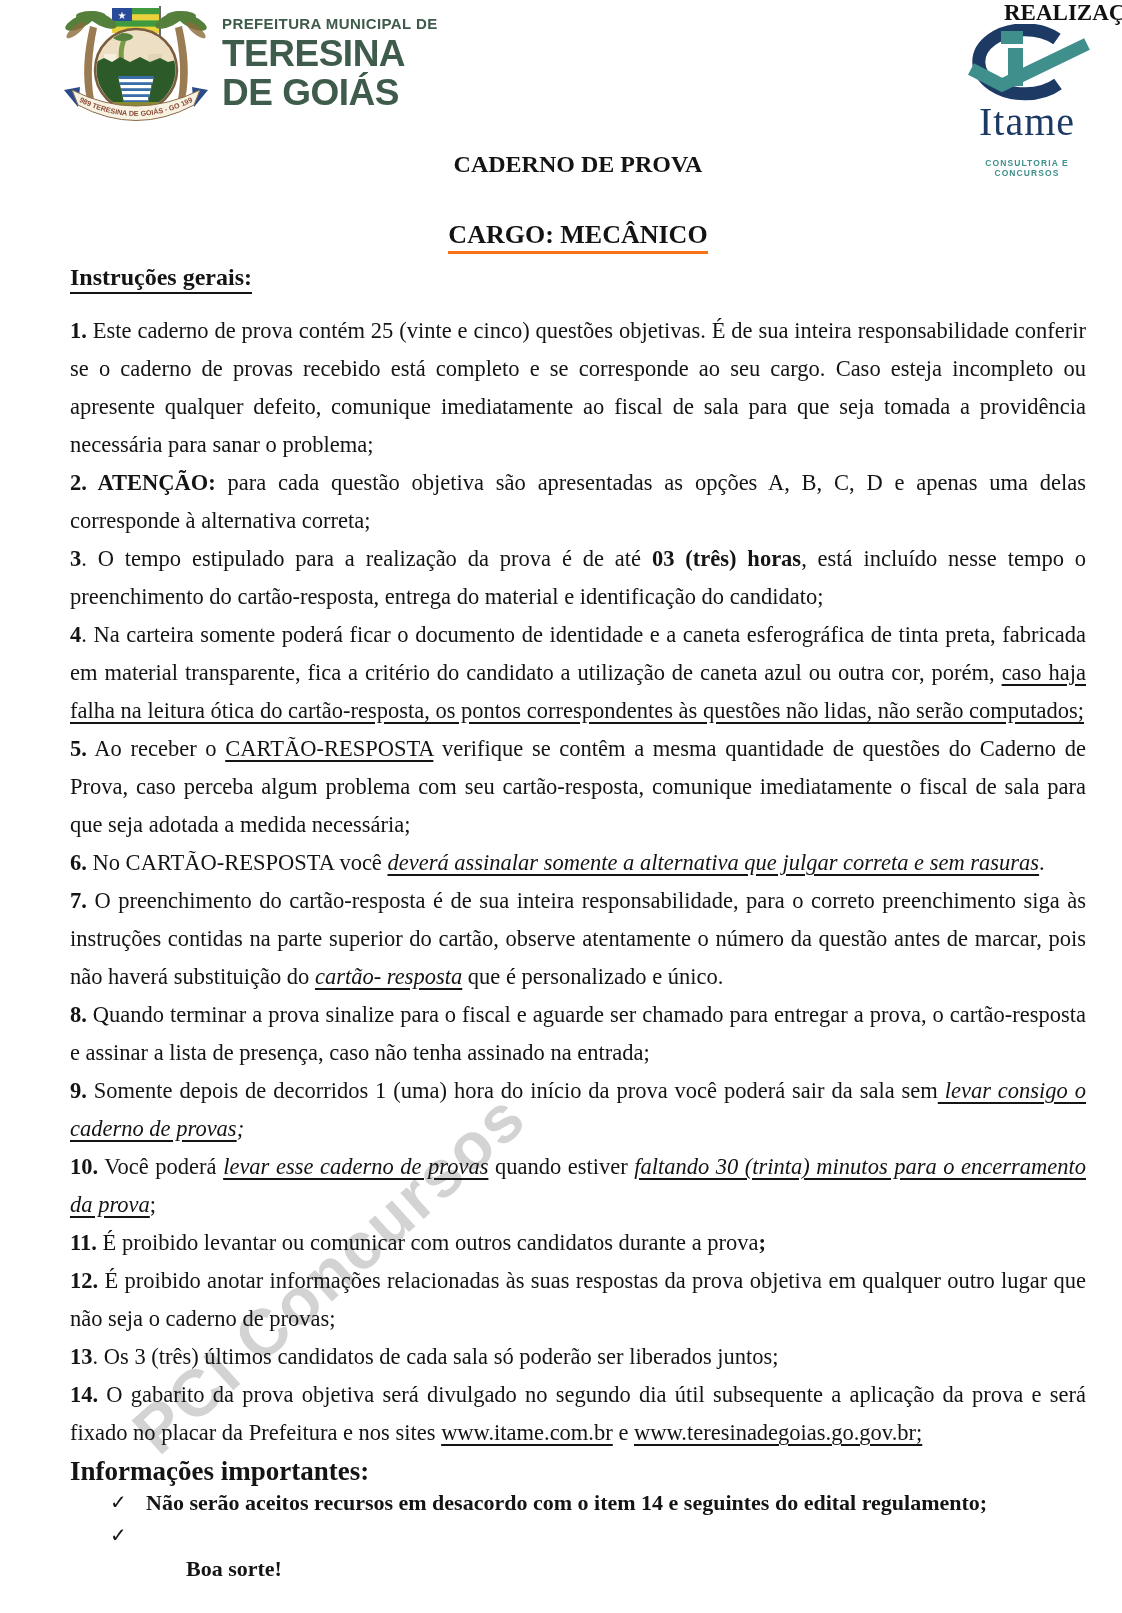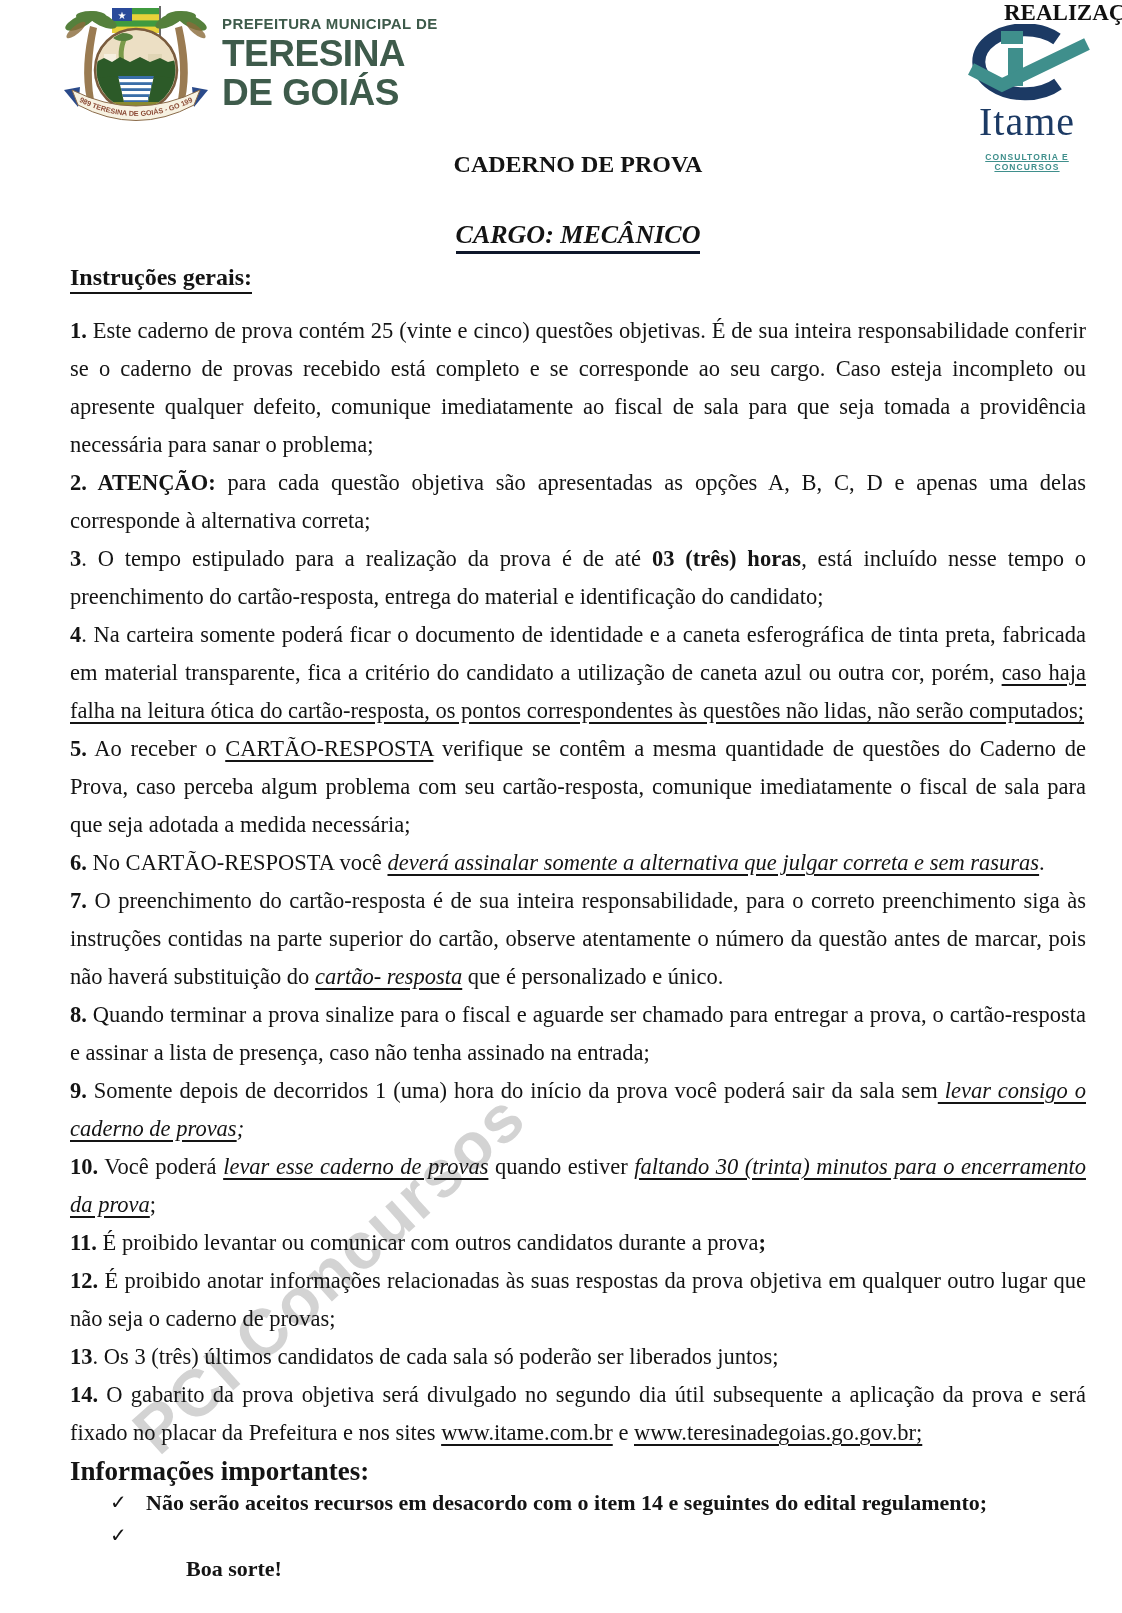--- a/index.html
+++ b/index.html
@@ -23,27 +23,27 @@
   .logo-left-text { position:absolute; left:162px; top:12px; color:#3e5b4b; font-family:"Liberation Sans", sans-serif; font-weight:bold; line-height:1; }
   .logo-left-text .l1 { font-size:15px; letter-spacing:0.4px; margin-bottom:4px; }
   .logo-left-text .l2, .logo-left-text .l3 { font-size:37px; letter-spacing:-0.5px; margin-top:2px; }
 
   .realizacao {
     position:absolute; left:1004px; top:0px; width:150px; z-index:2;
     text-align:center; font-weight:bold; font-size:23px; color:#111;
   }
   .itame { position:absolute; left:952px; top:24px; width:150px; z-index:2; text-align:center; }
   .itame-name { font-size:40px; color:#1c3a64; letter-spacing:1px; line-height:1; margin-top:-4px; font-family:"Liberation Serif", serif;text-align:center; }
-  .itame-sub { font-size:8.5px; font-weight:bold; letter-spacing:1.1px; color:#3f8f8c; font-family:"Liberation Sans", sans-serif; margin-top:10px;text-decoration:underline; }
+  .itame-sub { font-size:8.5px; font-weight:bold; letter-spacing:1.1px; color:#3f8f8c; font-family:"Liberation Sans", sans-serif; margin-top:16px; }
 
   
   .content { position:relative; z-index:1; padding:137px 36px 0 70px; }
   .title-caderno { text-align:center; font-size:24px; font-weight:bold; margin:13px; line-height:28px; }
   .title-cargo   { text-align:center; font-size:26px; font-weight:bold; margin:42px 0 0 0; line-height:30px; }
-  .title-cargo span { border-bottom:3px solid #0f172a; padding-bottom:2px;font-style:italic; }
+  .title-cargo span { border-bottom:3px solid #f97316; padding-bottom:2px; }
   .title-instrucoes { font-size:24px; font-weight:bold; margin:13px 0 0 0; line-height:28px; }
   .title-instrucoes span { border-bottom:2.5px solid #141414; padding-bottom:2px; }
 
   .instructions { margin-top:21px; }
   .instr { margin:0; font-size:22.5px; line-height:38px; text-align:justify; }
   .b { font-weight:bold; }
   .i { font-style:italic; }
   .u { text-decoration:underline; text-underline-offset:4px; }
 
   .important { margin-top:4px; }

